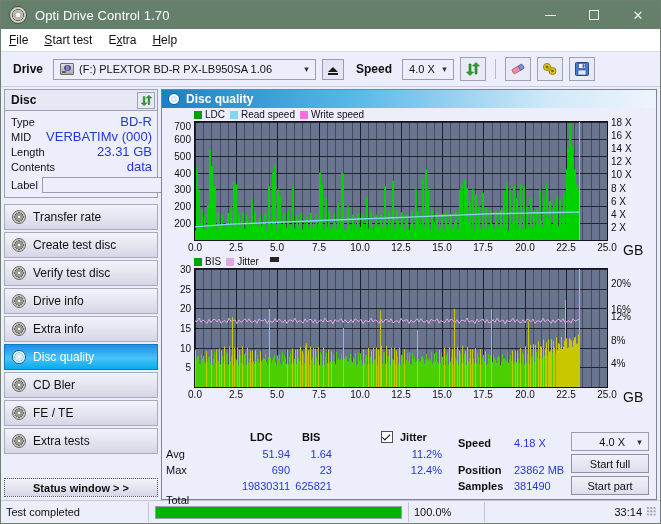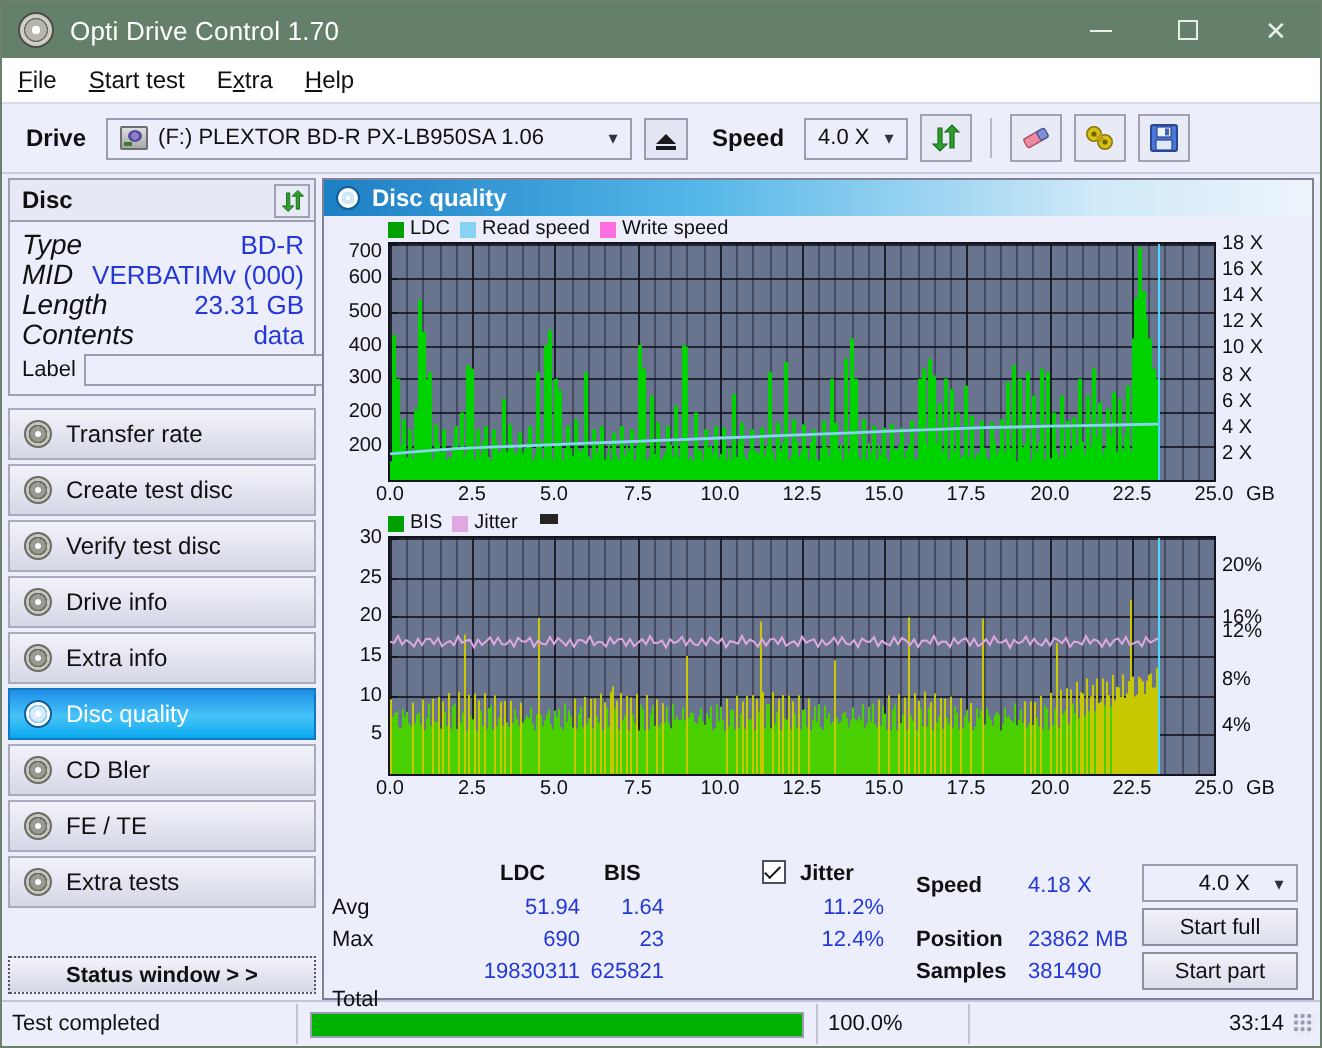--- a/index.html
+++ b/index.html
@@ -103,21 +103,21 @@
   .sidebar{width:160px;flex:none;display:flex;flex-direction:column;padding:2px 3px 0 3px;box-sizing:border-box;}
   
   .disc-panel{border:1px solid #9ea0b4;background:#eceefb;box-sizing:border-box;}
   .disc-head{
     height:20px;display:flex;align-items:center;justify-content:space-between;
     background:#e6e8f6;border-bottom:1px solid #9ea0b4;padding:0 2px 0 6px;
   }
   .disc-head span{font-size:12px;font-weight:bold;color:#101010;}
   .disc-rows{padding:3px 5px 4px 6px;}
   .drow{display:flex;justify-content:space-between;align-items:baseline;height:15px;}
-  .drow .k{font-size:14px;color:#101010;font-style:italic;}
+  .drow .k{font-size:11px;color:#101010;}
   .drow .v{font-size:13px;color:#2438d8;}
   .label-row{display:flex;align-items:center;gap:4px;margin-top:2px;}
   .label-row .k{font-size:11px;color:#101010;}
   .label-input{
     flex:1;height:16px;background:#eceefb;border:1px solid #9a9cb0;box-sizing:border-box;
   }
   .disc-ico{
     width:18px;height:17px;border:1px solid #a0a2b4;background:#e8eaf6;
     display:flex;align-items:center;justify-content:center;box-sizing:border-box;flex:none;
   }
@@ -192,21 +192,21 @@
   }
   .ytick-r{
     position:absolute;left:100%;transform:translateY(-50%);
     font-size:10px;color:#101010;white-space:nowrap;padding-left:4px;
   }
   .tickmark{position:absolute;width:4px;height:1px;background:#14141e;}
   .xtick{
     position:absolute;top:100%;transform:translateX(-50%);
     font-size:10px;color:#101010;white-space:nowrap;padding-top:2px;
   }
-  .xunit{position:absolute;top:100%;font-size:10px;color:#101010;padding-top:2px;}
+  .xunit{position:absolute;top:100%;font-size:14px;color:#101010;padding-top:2px;}
   .cursor-line{position:absolute;top:0;bottom:0;width:1px;background:#49d7ff;}
   .series{position:absolute;left:0;top:0;right:0;bottom:0;}
   
   .stats{
     flex:none;height:70px;position:relative;font-size:11px;color:#101010;
     padding:2px 4px 0 4px;box-sizing:border-box;
   }
   .stats .cell{position:absolute;white-space:nowrap;}
   .stats .num{color:#2438d8;}
   .chk{

